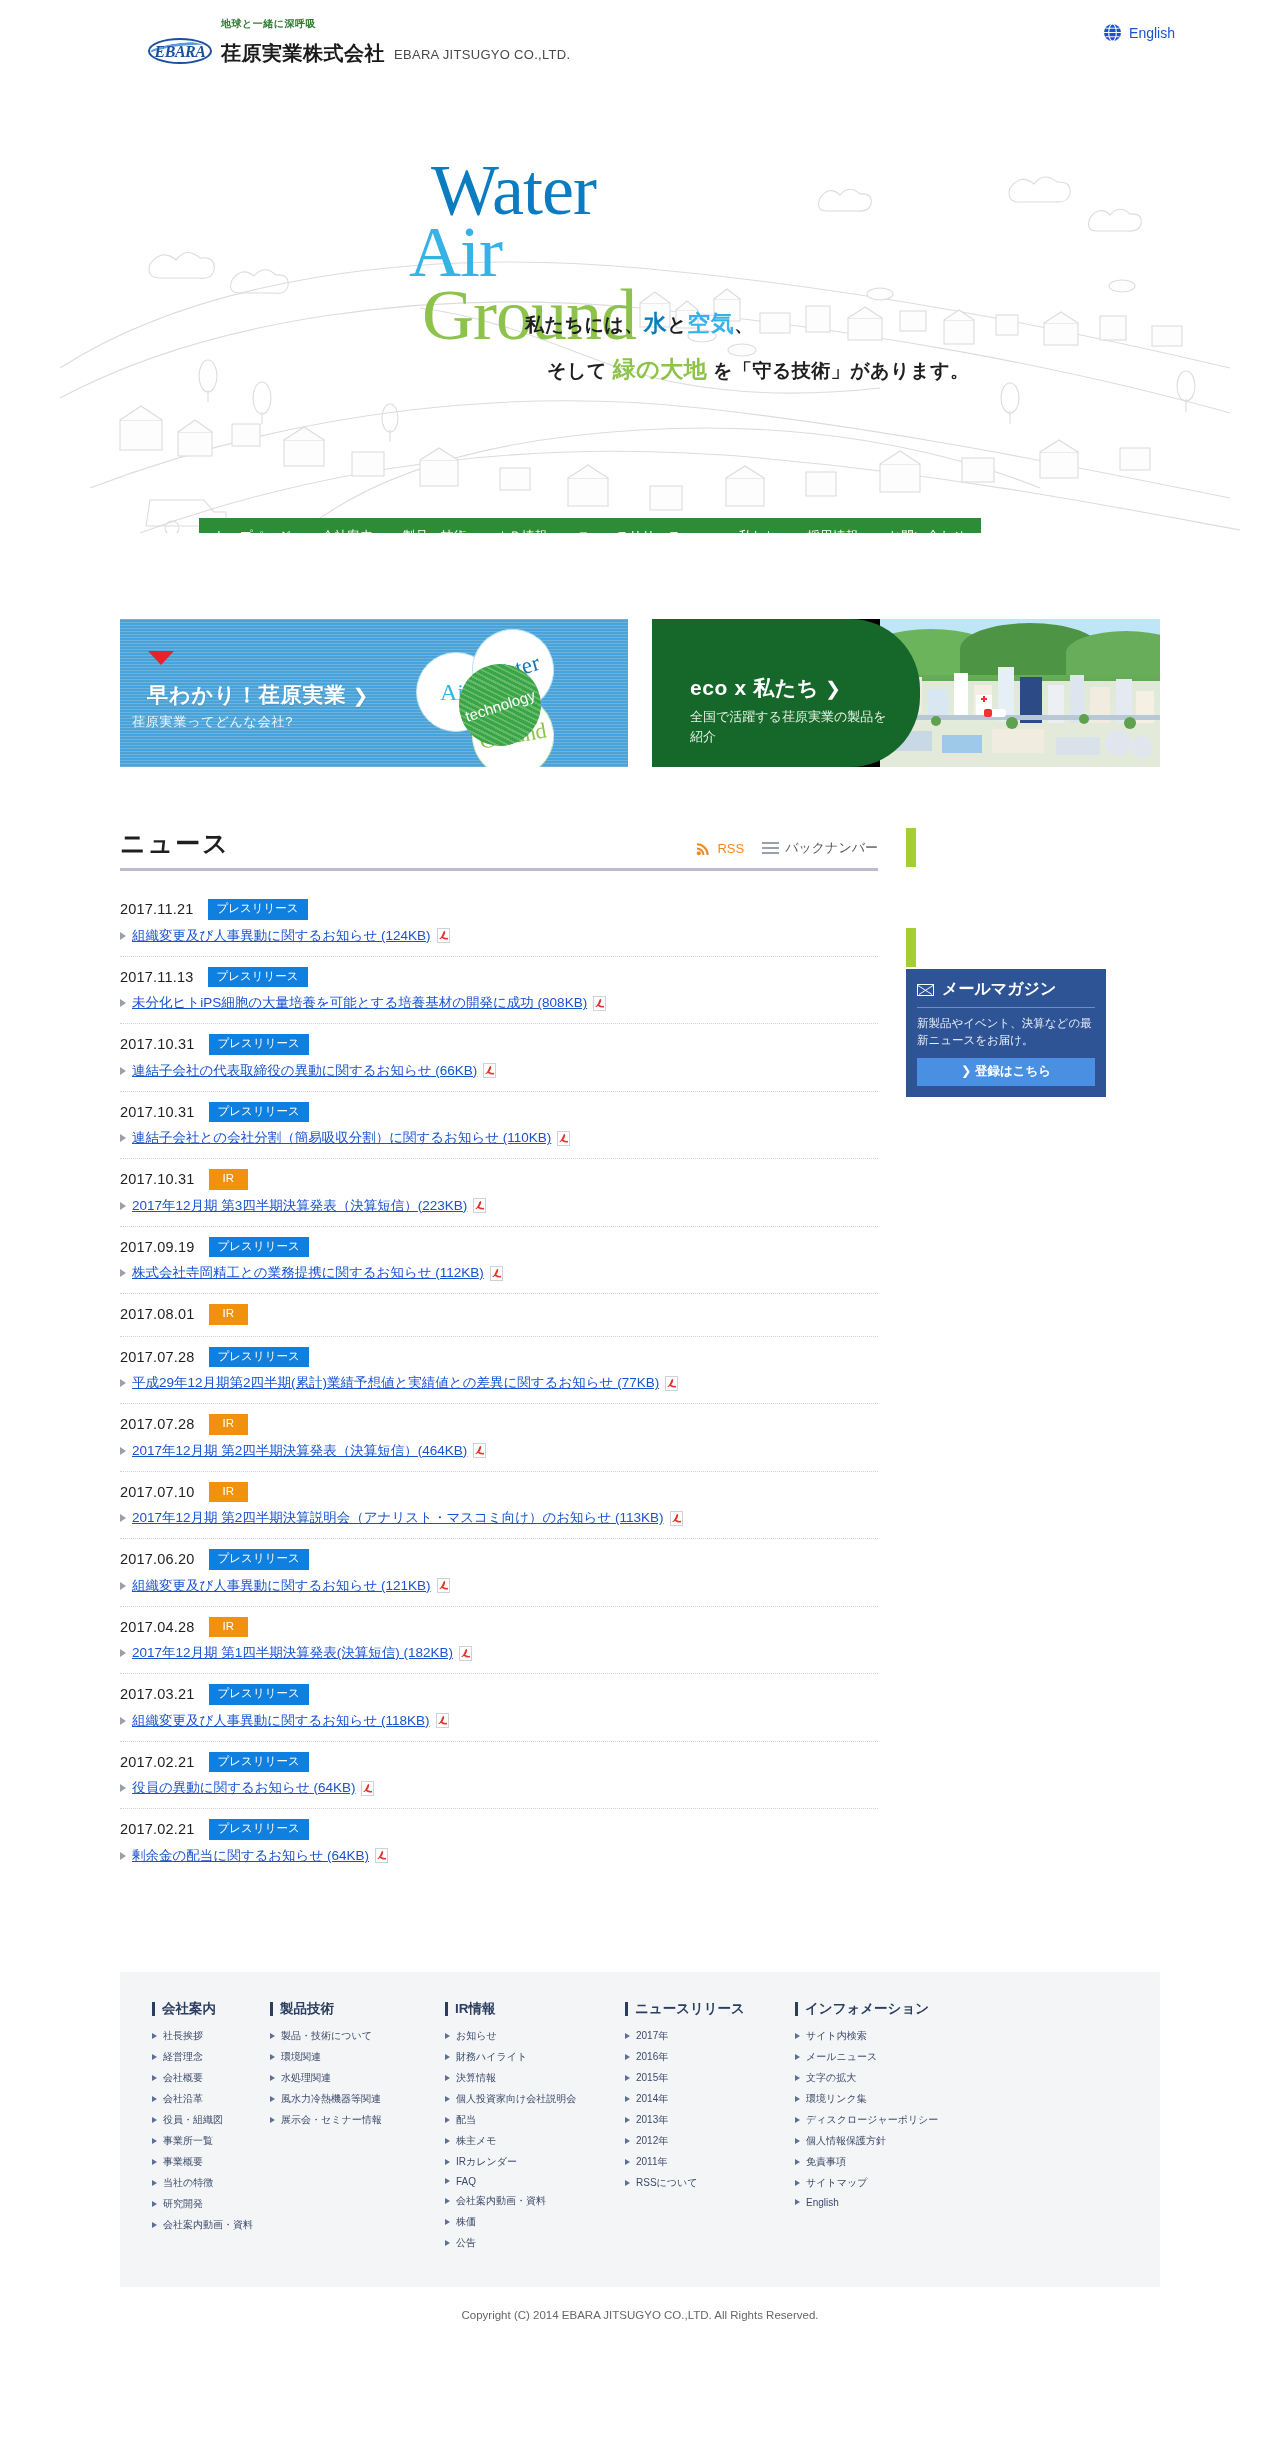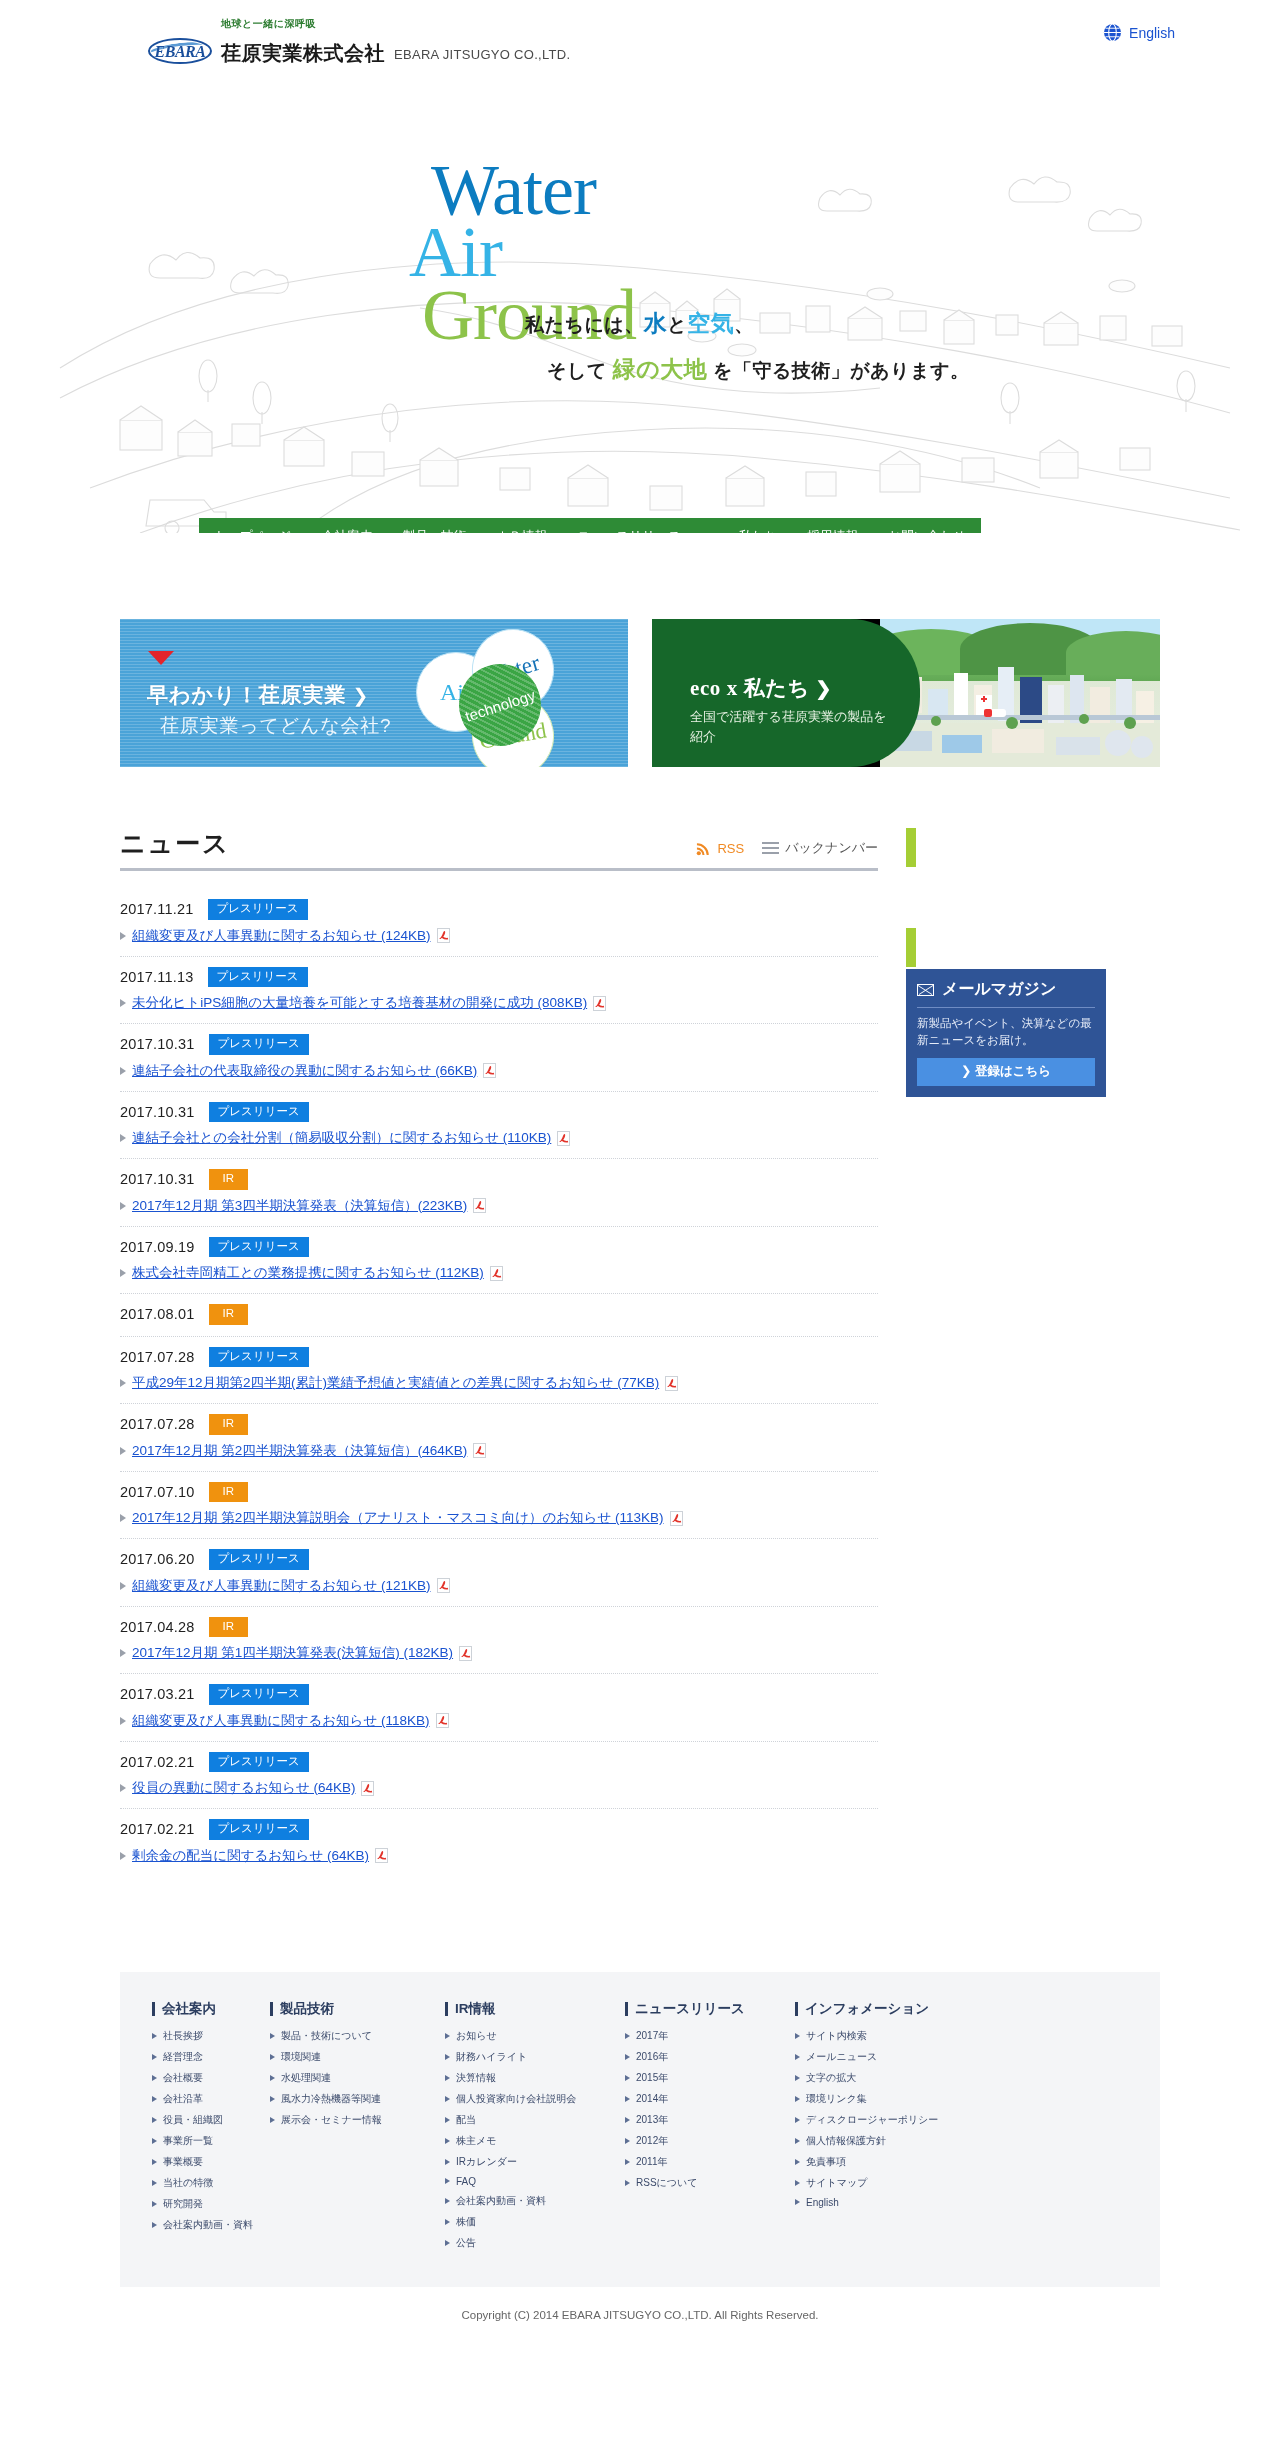--- a/index.html
+++ b/index.html
@@ -172,22 +172,22 @@
     opacity: 0.0;
   }
   .bl-title {
     position: absolute; left: 27px; top: 62px;
     font-size: 21px; font-weight: bold; color: #ffffff;
     letter-spacing: 1px;
     text-shadow: 0 1px 2px rgba(0,0,0,0.12);
   }
   .bl-title .chev { font-size: 19px; margin-left: 6px; }
   .bl-sub {
-    position: absolute; left: 40px; top: 94px;
-    font-size: 19px; color: #eef7fd; letter-spacing: 0.8px;
+    position: absolute; left: 12px; top: 94px;
+    font-size: 13px; color: #eef7fd; letter-spacing: 0.8px;
   }
   .bubble {
     position: absolute; border-radius: 50%;
     display: flex; align-items: center; justify-content: center;
     font-family: "Liberation Serif", "DejaVu Serif", serif;
   }
   .bub-air {
     width: 80px; height: 80px; background: #ffffff;
     left: 296px; top: 33px;
     color: #35b3e6; font-size: 24px;
@@ -211,21 +211,21 @@
     width: 82px; height: 82px;
     left: 339px; top: 45px;
     background:
       repeating-linear-gradient(45deg, rgba(255,255,255,0.22) 0px, rgba(255,255,255,0.22) 2px, transparent 2px, transparent 5px),
       #3aa544;
     color: #ffffff; font-size: 15px;
     transform: rotate(-18deg);
     font-family: "Liberation Sans", sans-serif;
   }
   
-  .banner-right { background: #000000; font-family: Liberation Serif, serif; }
+  .banner-right { background: #000000; }
   .br-art {
     position: absolute; right: 0; top: 0;
     width: 280px; height: 148px;
     background: linear-gradient(180deg, #bfe6f7 0%, #bfe6f7 22%, #7cc06a 22%, #62a955 42%, #dfe9d6 42%, #e8eee2 100%);
     overflow: hidden;
   }
   .br-art .hill {
     position: absolute; width: 150px; height: 56px;
     background: #58a04c; border-radius: 50% 50% 0 0;
   }

